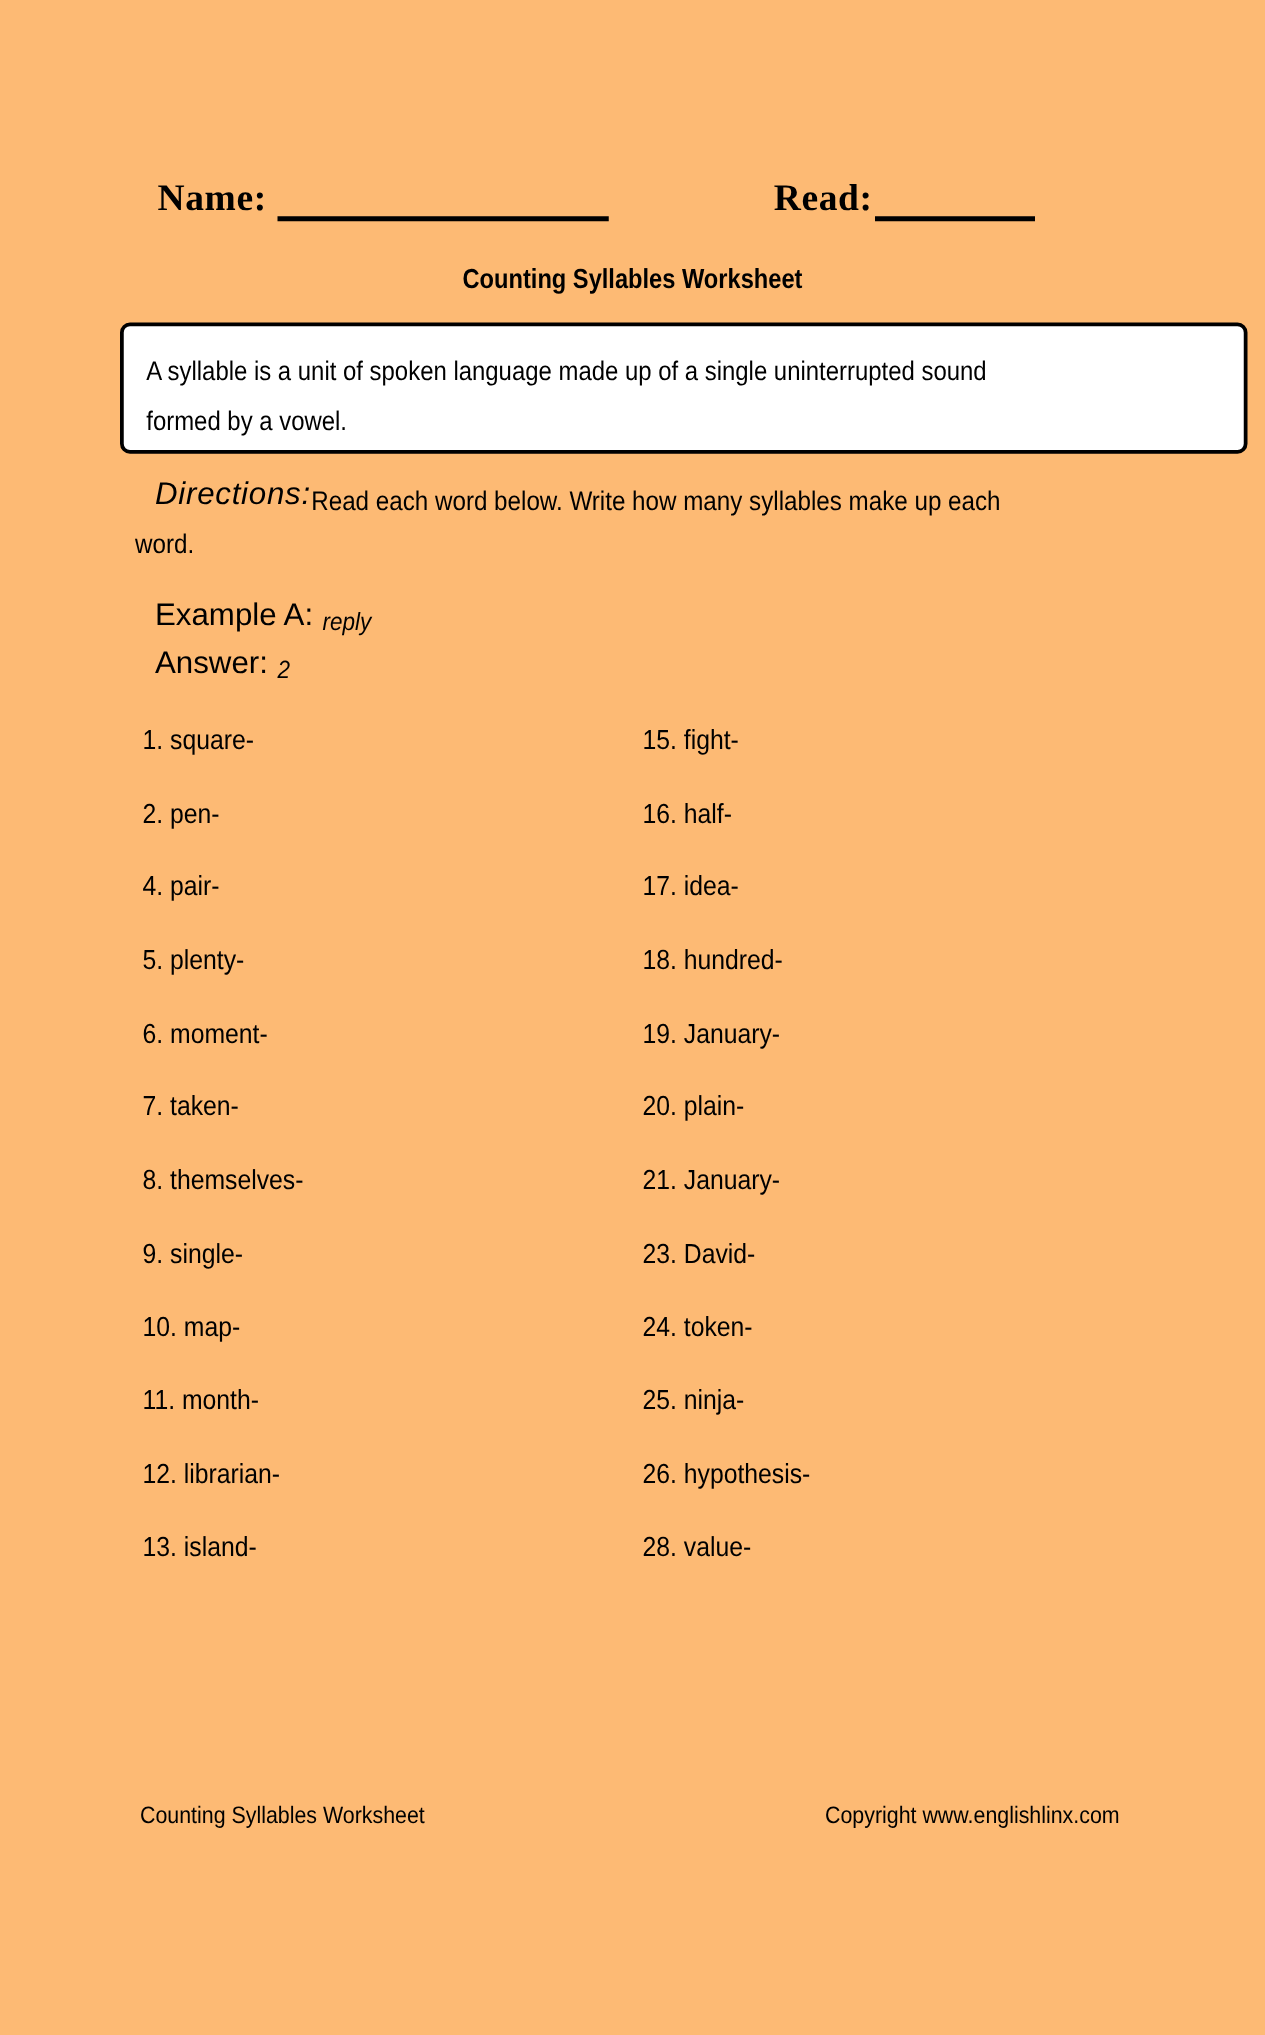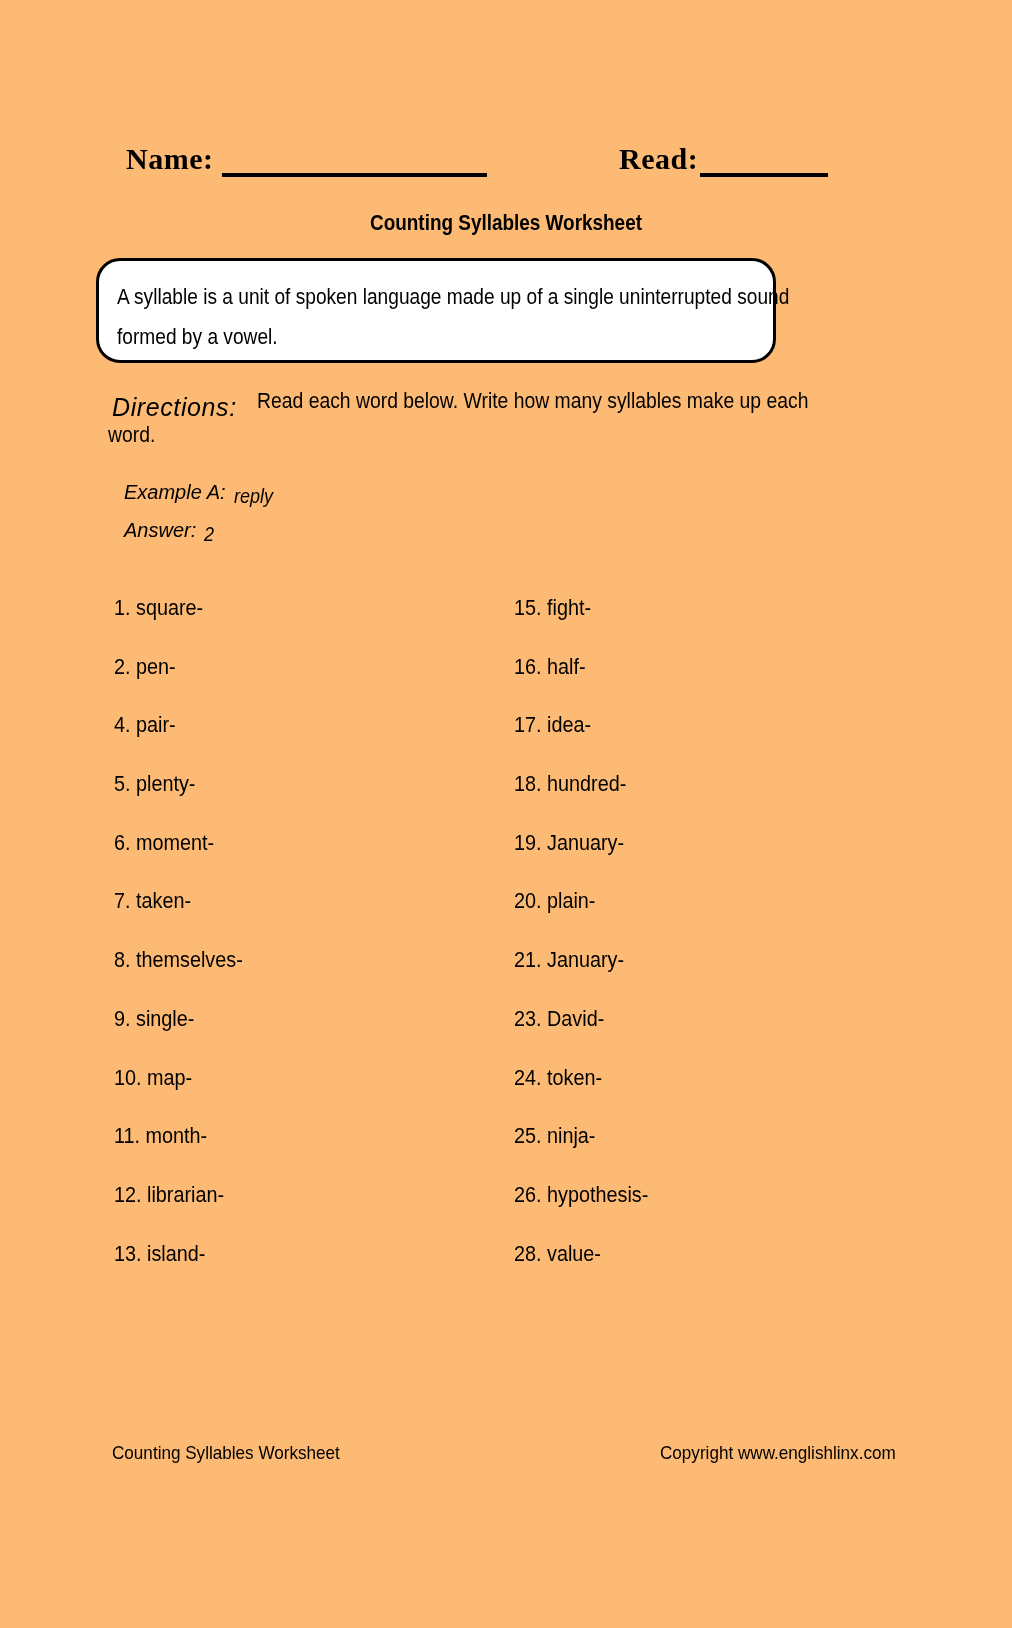--- a/index.html
+++ b/index.html
@@ -62,25 +62,25 @@
     font-weight: bold;
     line-height: 26px;
     transform: scaleX(0.86);
   }
 
   
   .def-box {
     position: absolute;
     left: 96px;
     top: 258px;
-    width: 680px;
+    width: 902px;
     height: 105px;
     box-sizing: border-box;
     border: 3px solid #000;
-    border-radius: 24px;
+    border-radius: 8px;
     background: #fff;
   }
   .def-text {
     position: absolute;
     left: 18px;
     top: 16px;
     width: 800px;
     font-size: 21.5px;
     line-height: 40px;
     transform-origin: left top;
@@ -105,24 +105,24 @@
   }
   .dir-body {
     font-size: 21.5px;
     line-height: 42px;
     transform-origin: left top;
     display: inline-block;
     transform: scaleX(0.90);
   }
   .dir-line1 {
     position: absolute;
-    left: 4px; top: 0;
+    left: 16px; top: 0;
     display: flex;
-    align-items: flex-end;
-    gap: 20px;
+    align-items: flex-start;
+    gap: 0;
     white-space: nowrap;
   }
   .dir-line2 {
     position: absolute;
     left: 0;
     top: 40px;
     font-size: 21.5px;
     line-height: 30px;
     transform-origin: left top;
     transform: scaleX(0.90);
@@ -139,38 +139,36 @@
     position: absolute;
     left: 0;
     display: flex;
     align-items: baseline;
     gap: 8px;
     white-space: nowrap;
   }
   .ex-row.r1 { top: 0; }
   .ex-row.r2 { top: 38px; }
   .ex-key {
-    font-size: 20px;
-    font-style: italic;
+    font-size: 25px;
     line-height: 28px;
   }
   .ex-val {
     font-size: 20px;
     font-style: italic;
     line-height: 28px;
     transform-origin: left bottom;
     display: inline-block;
     transform: scaleX(0.90) translateY(4px);
   }
 
   
   .list-col {
     position: absolute;
     top: 578px;
-    margin-top: 16px;
   }
   .list-col.left  { left: 114px; width: 380px; }
   .list-col.right { left: 514px; width: 400px; }
   .list-item {
     height: 58.7px;
     font-size: 22px;
     line-height: 28px;
     white-space: nowrap;
   }
   .li-inner {

